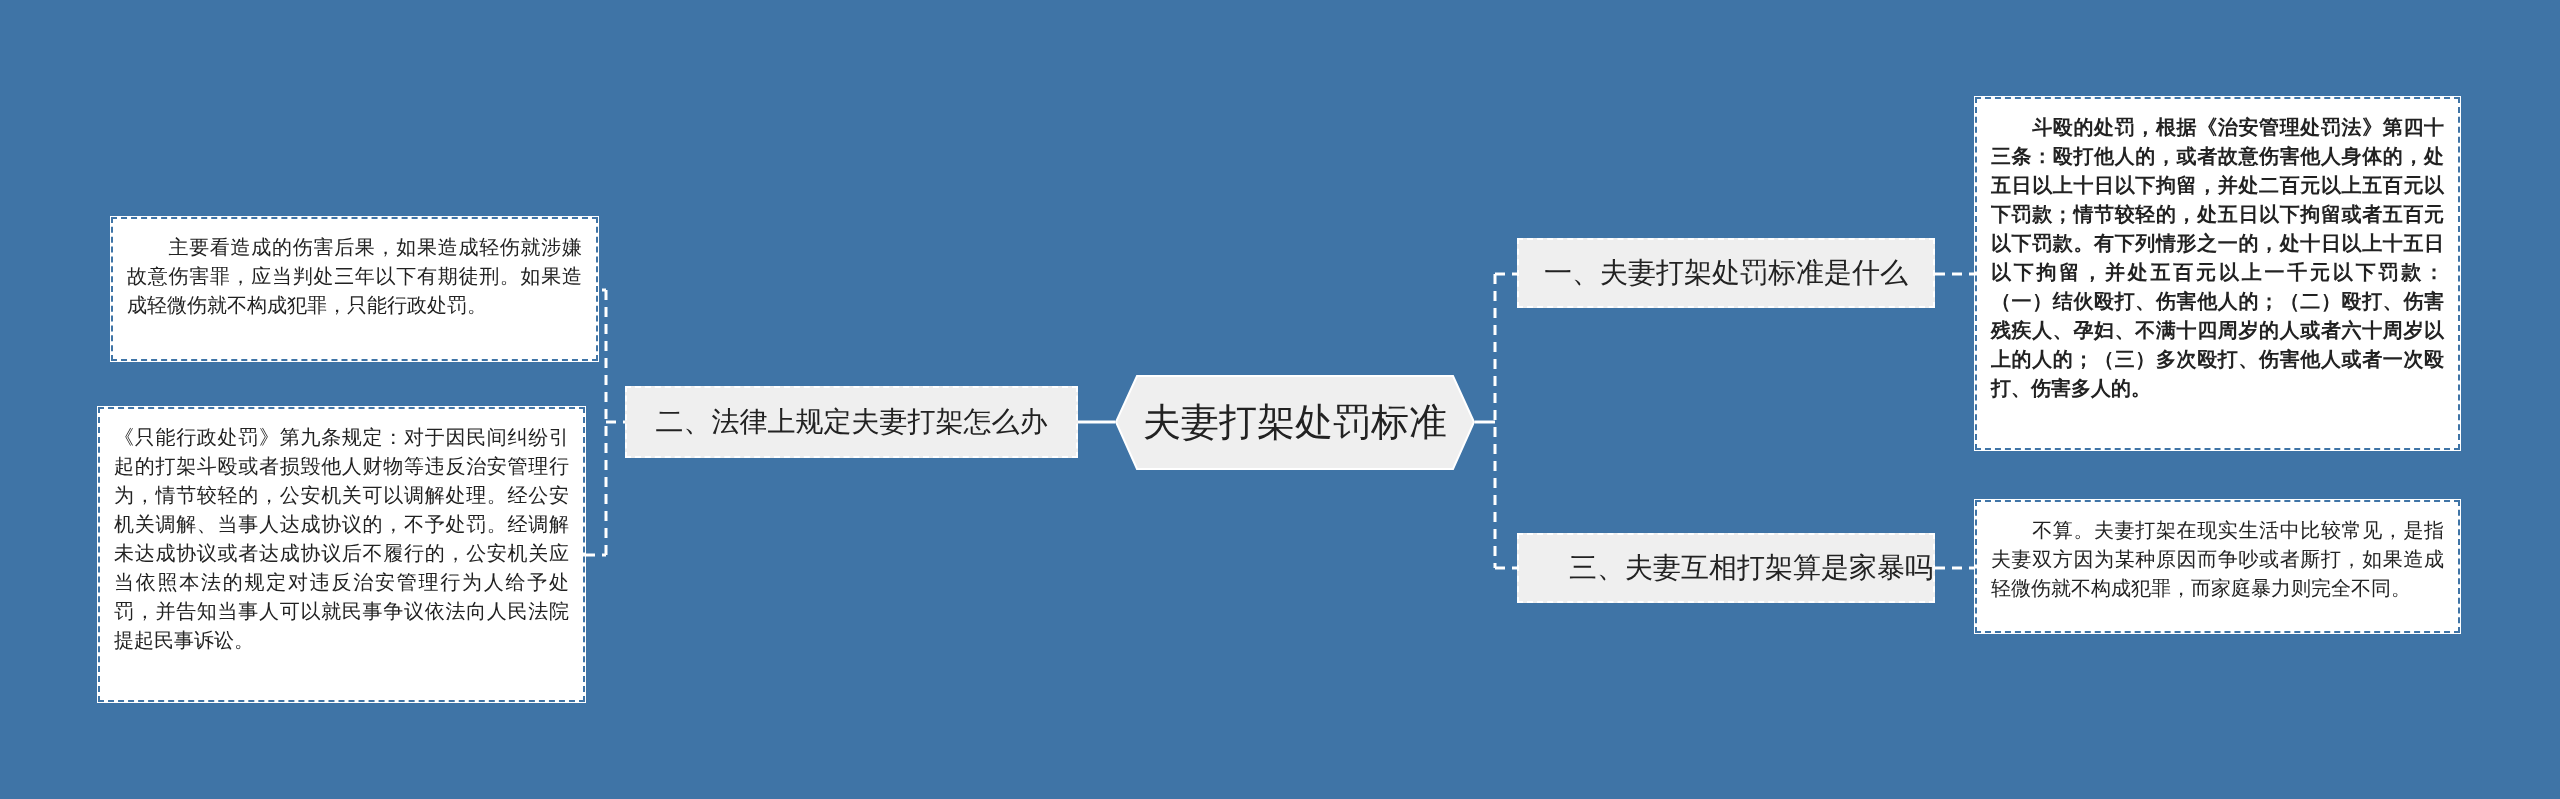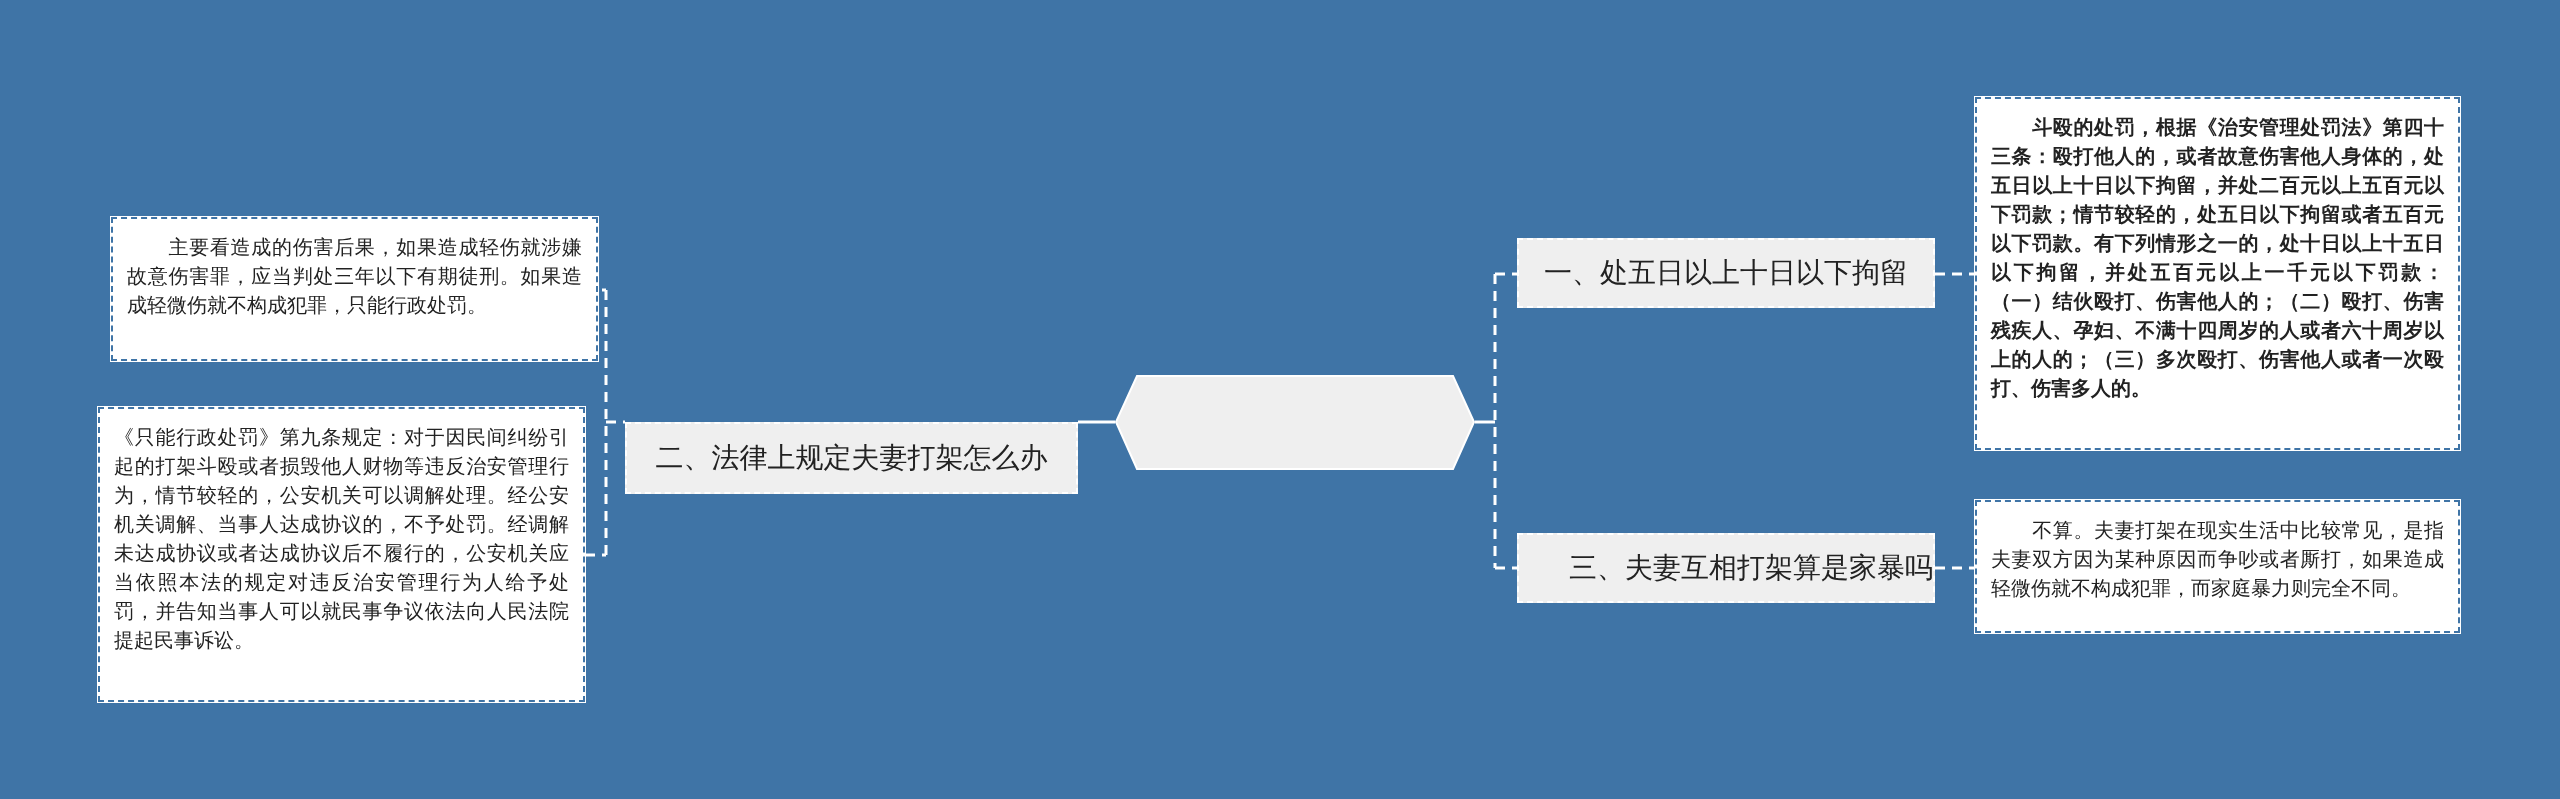--- a/index.html
+++ b/index.html
@@ -82,37 +82,38 @@
   <line x1="606" y1="422" x2="625" y2="422" stroke="#ffffff" stroke-width="3" stroke-dasharray="10,7"></line>
   <line x1="606" y1="290" x2="606" y2="555" stroke="#ffffff" stroke-width="3" stroke-dasharray="10,7"></line>
   <line x1="585" y1="290" x2="606" y2="290" stroke="#ffffff" stroke-width="3" stroke-dasharray="10,7"></line>
   <line x1="585" y1="555" x2="606" y2="555" stroke="#ffffff" stroke-width="3" stroke-dasharray="10,7"></line>
 </svg>
 
 <div class="node central">
   <svg width="360" height="95">
     <polygon points="22,1 338,1 359,47 338,94 22,94 1,47" fill="#efefef" stroke="#ffffff" stroke-width="2"></polygon>
   </svg>
+  <span>夫妻打架处罚标准</span>
 </div>
 
 <div class="node branch" style="left:1517px;top:238px;width:418px;height:70px;">
-  <span>一、处五日以上十日以下拘留</span>
+  <span>一、夫妻打架处罚标准是什么</span>
 </div>
 <div class="node detail" style="left:1975px;top:97px;width:485px;height:353px;font-weight:bold;">
   <span>　　斗殴的处罚，根据《治安管理处罚法》第四十三条：殴打他人的，或者故意伤害他人身体的，处五日以上十日以下拘留，并处二百元以上五百元以下罚款；情节较轻的，处五日以下拘留或者五百元以下罚款。有下列情形之一的，处十日以上十五日以下拘留，并处五百元以上一千元以下罚款：（一）结伙殴打、伤害他人的；（二）殴打、伤害残疾人、孕妇、不满十四周岁的人或者六十周岁以上的人的；（三）多次殴打、伤害他人或者一次殴打、伤害多人的。</span>
 </div>
 
 <div class="node branch" style="left:1517px;top:533px;width:418px;height:70px;justify-content:flex-end;">
   <span>三、夫妻互相打架算是家暴吗</span>
 </div>
 <div class="node detail" style="left:1975px;top:500px;width:485px;height:133px;">
   <span>　　不算。夫妻打架在现实生活中比较常见，是指夫妻双方因为某种原因而争吵或者厮打，如果造成轻微伤就不构成犯罪，而家庭暴力则完全不同。</span>
 </div>
 
-<div class="node branch" style="left:625px;top:386px;width:453px;height:72px;margin-top:36px;">
+<div class="node branch" style="left:625px;top:386px;width:453px;height:72px;">
   <span>二、法律上规定夫妻打架怎么办</span>
 </div>
 <div class="node detail" style="left:111px;top:217px;width:487px;height:144px;">
   <span>　　主要看造成的伤害后果，如果造成轻伤就涉嫌故意伤害罪，应当判处三年以下有期徒刑。如果造成轻微伤就不构成犯罪，只能行政处罚。</span>
 </div>
 <div class="node detail" style="left:98px;top:407px;width:487px;height:295px;">
   <span>《只能行政处罚》第九条规定：对于因民间纠纷引起的打架斗殴或者损毁他人财物等违反治安管理行为，情节较轻的，公安机关可以调解处理。经公安机关调解、当事人达成协议的，不予处罚。经调解未达成协议或者达成协议后不履行的，公安机关应当依照本法的规定对违反治安管理行为人给予处罚，并告知当事人可以就民事争议依法向人民法院提起民事诉讼。</span>
 </div>
 
 </body></html>

